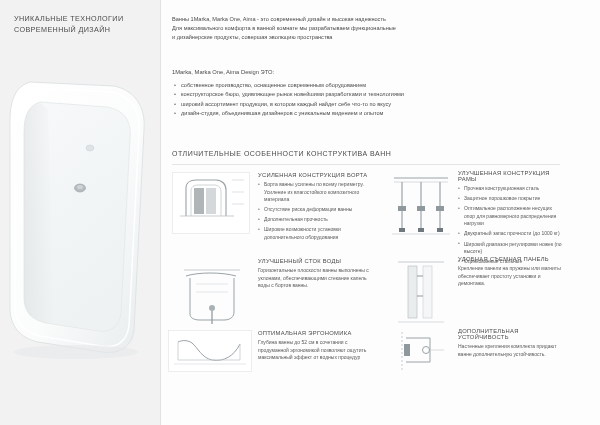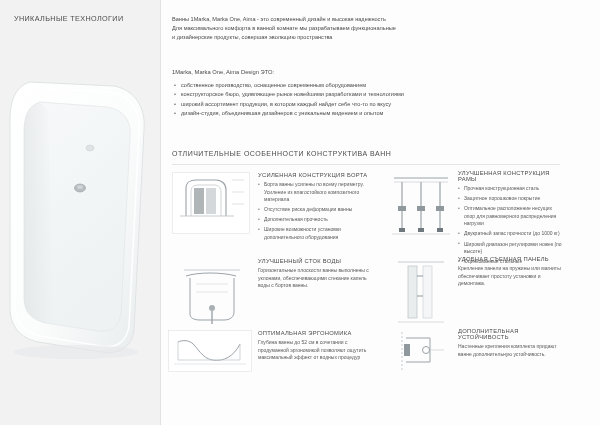--- a/index.html
+++ b/index.html
@@ -159,20 +159,21 @@
   
 </style>
 </head>
 <body>
 
 <div class="page">
 
   <div class="left-col">
     <div class="headline">
       <div>УНИКАЛЬНЫЕ ТЕХНОЛОГИИ</div>
+      <div>СОВРЕМЕННЫЙ ДИЗАЙН</div>
     </div>
 
     <div class="bath-photo">
       <svg width="168" height="300" viewBox="0 0 168 300">
         <defs>
           <linearGradient id="bathGrad" x1="0" y1="0" x2="1" y2="1">
             <stop offset="0%" stop-color="#ffffff"></stop>
             <stop offset="55%" stop-color="#fbfcfc"></stop>
             <stop offset="100%" stop-color="#e8eced"></stop>
           </linearGradient>

